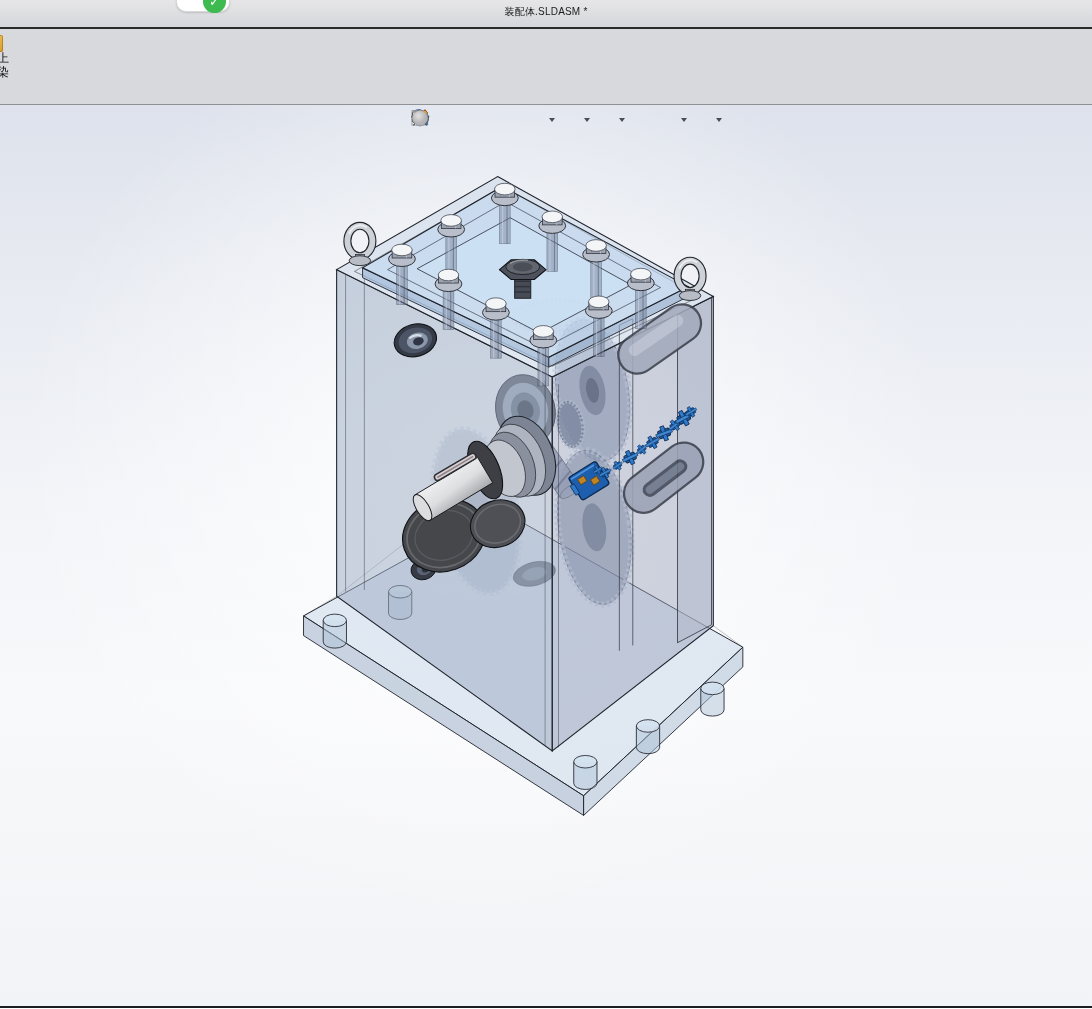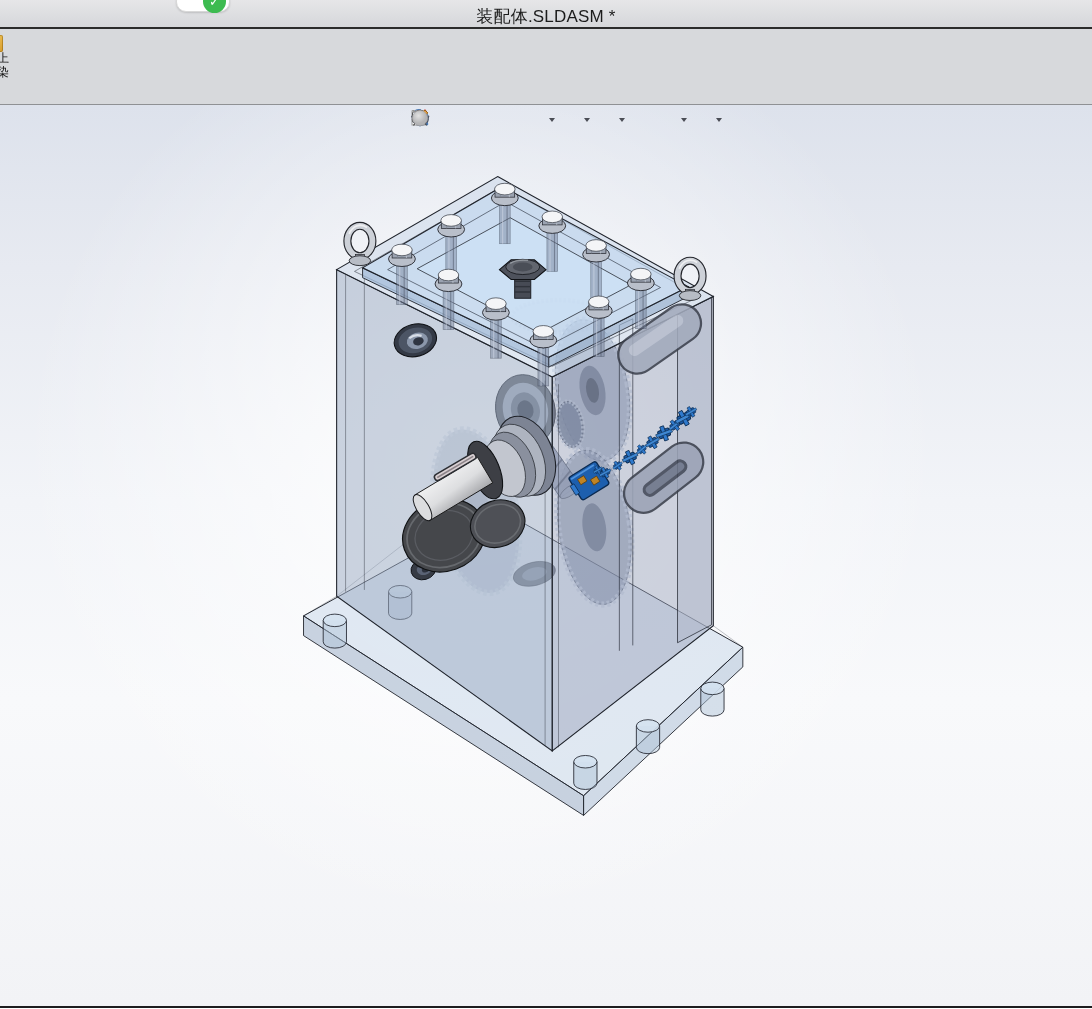--- a/index.html
+++ b/index.html
@@ -4,21 +4,21 @@
 <style>
   html,body{margin:0;padding:0;width:1092px;height:1009px;overflow:hidden;
     font-family:"Liberation Sans","DejaVu Sans",sans-serif;background:#fff;}
   .app{position:relative;width:1092px;height:1009px;overflow:hidden;}
 
   
   .titlebar{position:absolute;left:0;top:0;width:100%;height:27px;
     background:linear-gradient(180deg,#e6e6e8 0%,#dcdde0 60%,#d6d7da 100%);
     border-bottom:2px solid #2b2b2b;z-index:5;}
   .title-text{position:absolute;left:0;top:5px;width:100%;text-align:center;
-    font-size:17px;color:#1c1c1c;letter-spacing:.2px;}
+    font-size:10px;color:#1c1c1c;letter-spacing:.2px;}
   .notif-pill{position:absolute;left:176px;top:-9px;width:52px;height:19px;
     background:#fff;border:1px solid #d8d8d8;border-radius:10px;
     box-shadow:0 1px 2px rgba(0,0,0,.15);z-index:6;}
   .notif-check{position:absolute;left:203px;top:-10px;width:23px;height:23px;
     border-radius:50%;background:#3dbb50;z-index:7;color:#fff;font-size:13px;
     font-weight:bold;text-align:center;line-height:23px;}
 
   
   .cmdbar{position:absolute;left:0;top:29px;width:100%;height:75px;
     background:#d7d9dc;border-bottom:1px solid #8f9194;z-index:4;}

